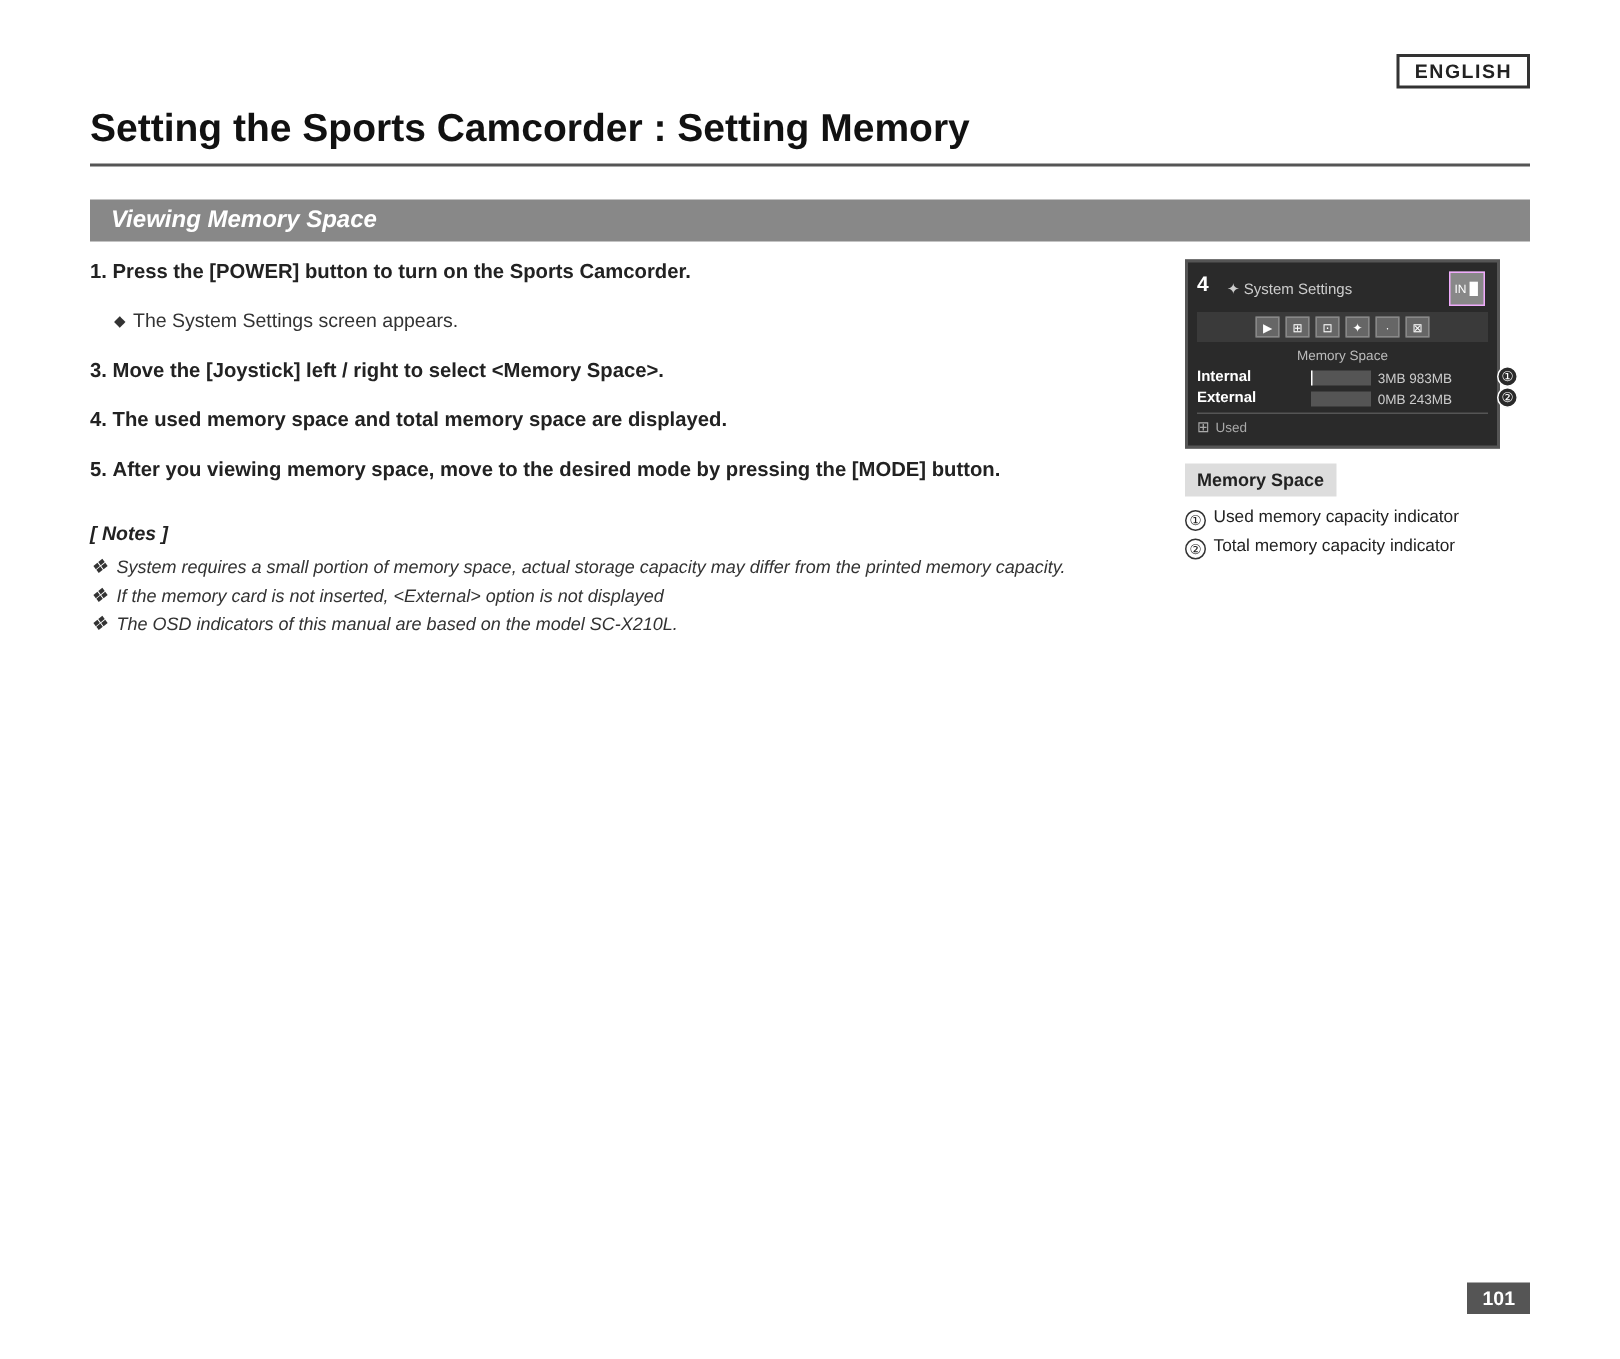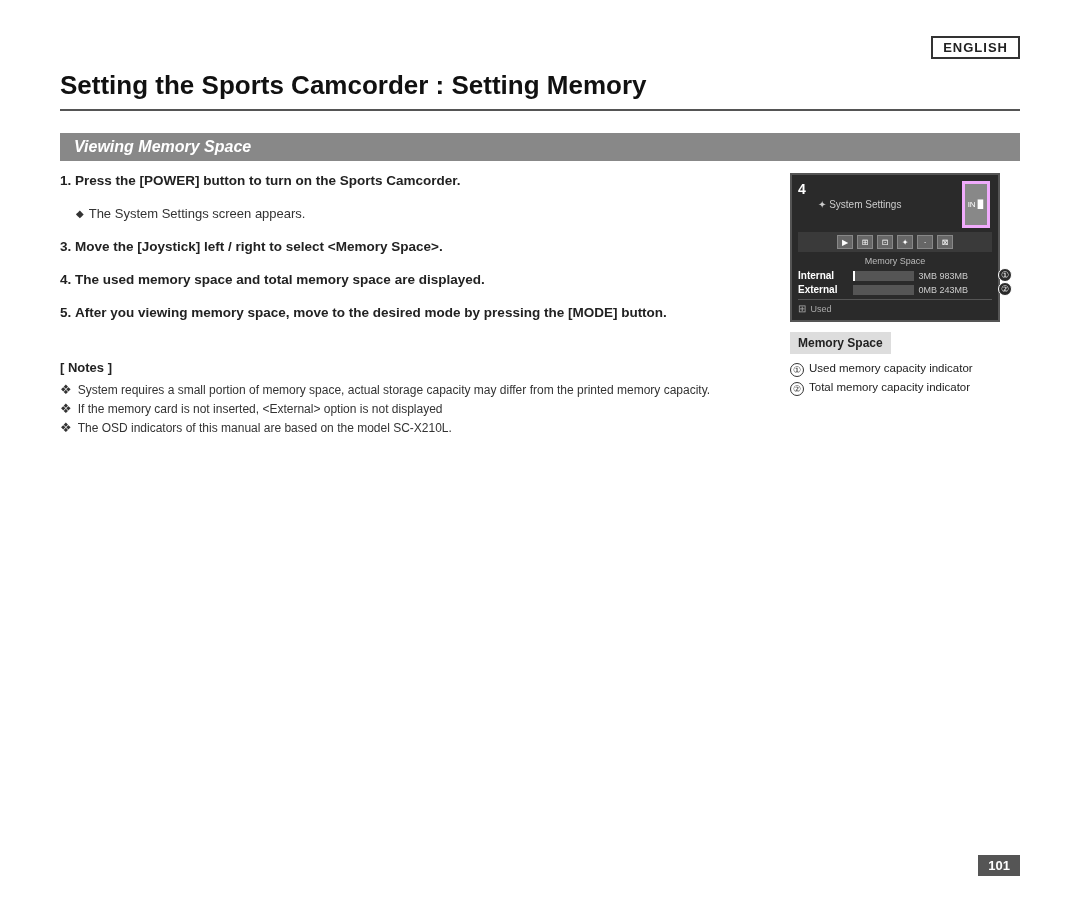--- a/index.html
+++ b/index.html
@@ -115,22 +115,22 @@
       padding-right: 2px;
     }
     .cam-header-title {
       font-size: 10px;
       color: #ccc;
       margin-right: auto;
       margin-left: 20px;
     }
     .cam-sd-icon {
       background: #888;
-      border: 3px solid #f0abfc;
-      padding: 16px 3px;
+      border: 1px solid #f0abfc;
+      padding: 6px 3px;
       font-size: 8px;
       color: #fff;
     }
     .cam-icons-row {
       display: flex;
       gap: 4px;
       background: #3a3a3a;
       padding: 3px 4px;
       margin-bottom: 4px;
       justify-content: center;
@@ -155,21 +155,21 @@
     .cam-row {
       display: flex;
       align-items: center;
       margin-bottom: 3px;
       position: relative;
     }
     .cam-row-label {
       font-size: 10px;
       font-weight: bold;
       color: #fff;
-      width: 55px;
+      width: 76px;
     }
     .cam-bar-container {
       flex: 1;
       height: 10px;
       background: #555;
       position: relative;
     }
     .cam-bar-fill {
       height: 100%;
       background: #fff;
@@ -233,21 +233,22 @@
       border: 1.5px solid #333;
       border-radius: 50%;
       font-size: 9px;
       display: inline-flex;
       align-items: center;
       justify-content: center;
       flex-shrink: 0;
       margin-top: 1px;
     }
     .notes-section {
-      margin-top: 40px;
+      margin-top: 28px;
+      font-style: italic;
     }
     .notes-title {
       font-weight: bold;
       font-size: 13px;
       margin-bottom: 8px;
     }
     .note-item {
       display: flex;
       align-items: flex-start;
       gap: 6px;

